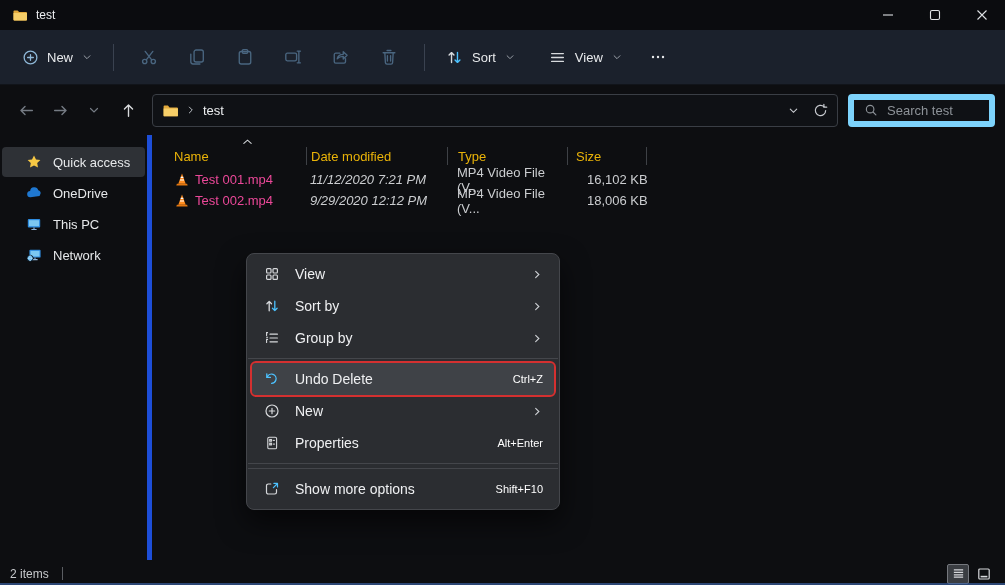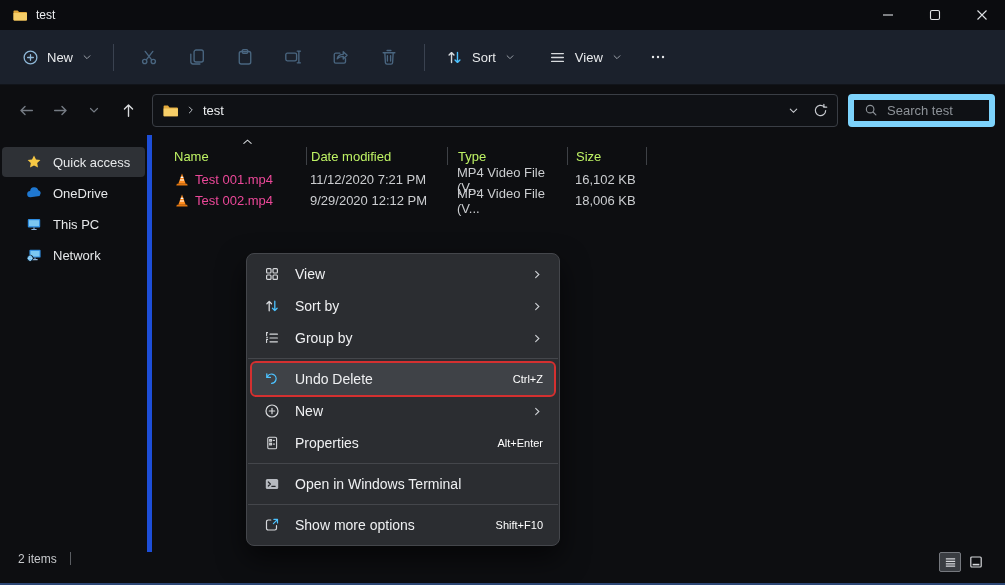--- a/index.html
+++ b/index.html
@@ -39,46 +39,46 @@
   .search-box input { flex:1; min-width:0; background:transparent; border:none; outline:none; color:#9aa0a6; font-family:inherit; font-size:13px; }
   .search-box input::placeholder { color:#8d9298; }
 
   
   .main { position:absolute; top:135px; left:0; right:0; bottom:25px; display:flex; }
   .sidebar { width:152px; border-right:5px solid #1d4ed8; padding-top:11px; flex-shrink:0; }
   .side-item { height:30px; margin:1px 2px; display:flex; align-items:center; gap:11px; padding-left:24px; border-radius:4px; color:#e6e8ea; }
   .side-item.selected { background:#2e3136; }
 
   .content { flex:1; position:relative; padding-top:8px; }
-  .col-headers { display:flex; align-items:center; height:26px; margin-left:22px; color:#bef264; position:relative; }
+  .col-headers { display:flex; align-items:center; height:26px; margin-left:22px; color:#eab308; position:relative; }
   .hdiv { width:1px; height:18px; background:#3e4146; }
   .hcell { cursor:default; }
   .sort-caret { position:absolute; left:68px; top:-5px; color:#cfd2d6; }
   .file-row { display:flex; align-items:center; height:21px; margin-left:22px; }
   .cell-name { width:132px; display:flex; align-items:center; gap:5px; color:#ec4899; }
-  .cell-date { width:141px; padding-left:4px; color:#cbcdd0; }
+  .cell-date { width:141px; padding-left:4px; color:#cbcdd0;font-style:italic; }
   .cell-type { width:120px; padding-left:10px; color:#cbcdd0; }
-  .cell-size { width:78px; padding-left:8px; color:#cbcdd0; }
+  .cell-size { width:78px; padding-left:8px; color:#cbcdd0;margin-left:12px; }
   .hc-name { width:132px; }
   .hc-date { width:140px; padding-left:4px; }
   .hc-type { width:119px; padding-left:10px; }
   .hc-size { width:78px; padding-left:8px; }
 
   
   .context-menu { position:absolute; left:246px; top:253px; width:314px; background:#2b2d31; border:1px solid #44464b; border-radius:8px; padding:4px 0; box-shadow:0 12px 28px rgba(0,0,0,.6); z-index:10; font-size:14px; }
   .menu-item { height:32px; display:flex; align-items:center; gap:15px; margin:0 5px; padding:0 11px 0 12px; border-radius:4px; }
   .menu-item .mi-label { flex:1; color:#eff0f2; }
   .mi-shortcut { color:#ffffff; font-size:11px; }
   .mi-chev { color:#cfd2d6; }
   .menu-item.highlight { background:#3f4247; outline:2.5px solid #d43030; }
   .menu-sep { height:1px; background:#44464b; margin:4px 1px; }
   .mi-icon { width:16px; color:#d7d9dc; flex-shrink:0; }
 
   
-  .statusbar { position:absolute; left:0; right:0; bottom:10px; height:23px; display:flex; align-items:flex-start; padding:0 18px; font-size:12px; color:#c7c9cc; background:#0d0e11; }
+  .statusbar { position:absolute; left:0; right:0; bottom:0; height:23px; display:flex; align-items:center; padding:0 10px; font-size:12px; color:#c7c9cc; background:#0d0e11; }
   .status-div { width:1px; height:13px; background:#5a5d62; margin-left:13px; }
   .view-toggles { margin-left:auto; display:flex; gap:4px; align-items:center; }
   .vt-btn { width:22px; height:20px; display:flex; align-items:center; justify-content:center; color:#d6d8db; border-radius:2px; border:1px solid transparent; }
   .vt-btn.active { background:#3a3d42; border-color:#75787e; }
 </style>
 </head>
 <body>
 
 <div class="window">
 
@@ -463,29 +463,20 @@
             <rect x="5.7" y="4.5" width="1.7" height="1.7"></rect>
             <path d="M8.7 5.4h2.2"></path>
             <rect x="5.7" y="8.2" width="1.7" height="1.7"></rect>
             <path d="M8.7 9.1h2.2"></path>
           </svg>
         </span>
       <span class="mi-label">Properties</span>
       <span class="mi-shortcut">Alt+Enter</span>
     </div>
     <div class="menu-sep"></div>
-    <div class="menu-item">
-      <span class="mi-icon">
-          <svg width="16" height="16" viewBox="0 0 16 16">
-            <rect x="1.8" y="3" width="12.4" height="10" rx="1.5" fill="#b7bac0"></rect>
-            <path d="M4.3 6l2.1 2-2.1 2M7.8 10.3h3.4" stroke="#26282c" stroke-width="1.2" fill="none" stroke-linecap="round" stroke-linejoin="round"></path>
-          </svg>
-        </span>
-      <span class="mi-label">Open in Windows Terminal</span>
-    </div>
     <div class="menu-sep"></div>
     <div class="menu-item">
       <span class="mi-icon">
           <svg width="16" height="16" viewBox="0 0 16 16" fill="none" stroke-linecap="round" stroke-linejoin="round" stroke-width="1.2">
             <path d="M6.8 3H4.2a1.7 1.7 0 0 0-1.7 1.7v6.6A1.7 1.7 0 0 0 4.2 13h6.6a1.7 1.7 0 0 0 1.7-1.7V8.7" stroke="#d5d7da"></path>
             <path d="M9.4 6.6l4.1-4.1M9.9 2.4h3.6V6" stroke="#4cc2ff"></path>
           </svg>
         </span>
       <span class="mi-label">Show more options</span>
       <span class="mi-shortcut">Shift+F10</span>

